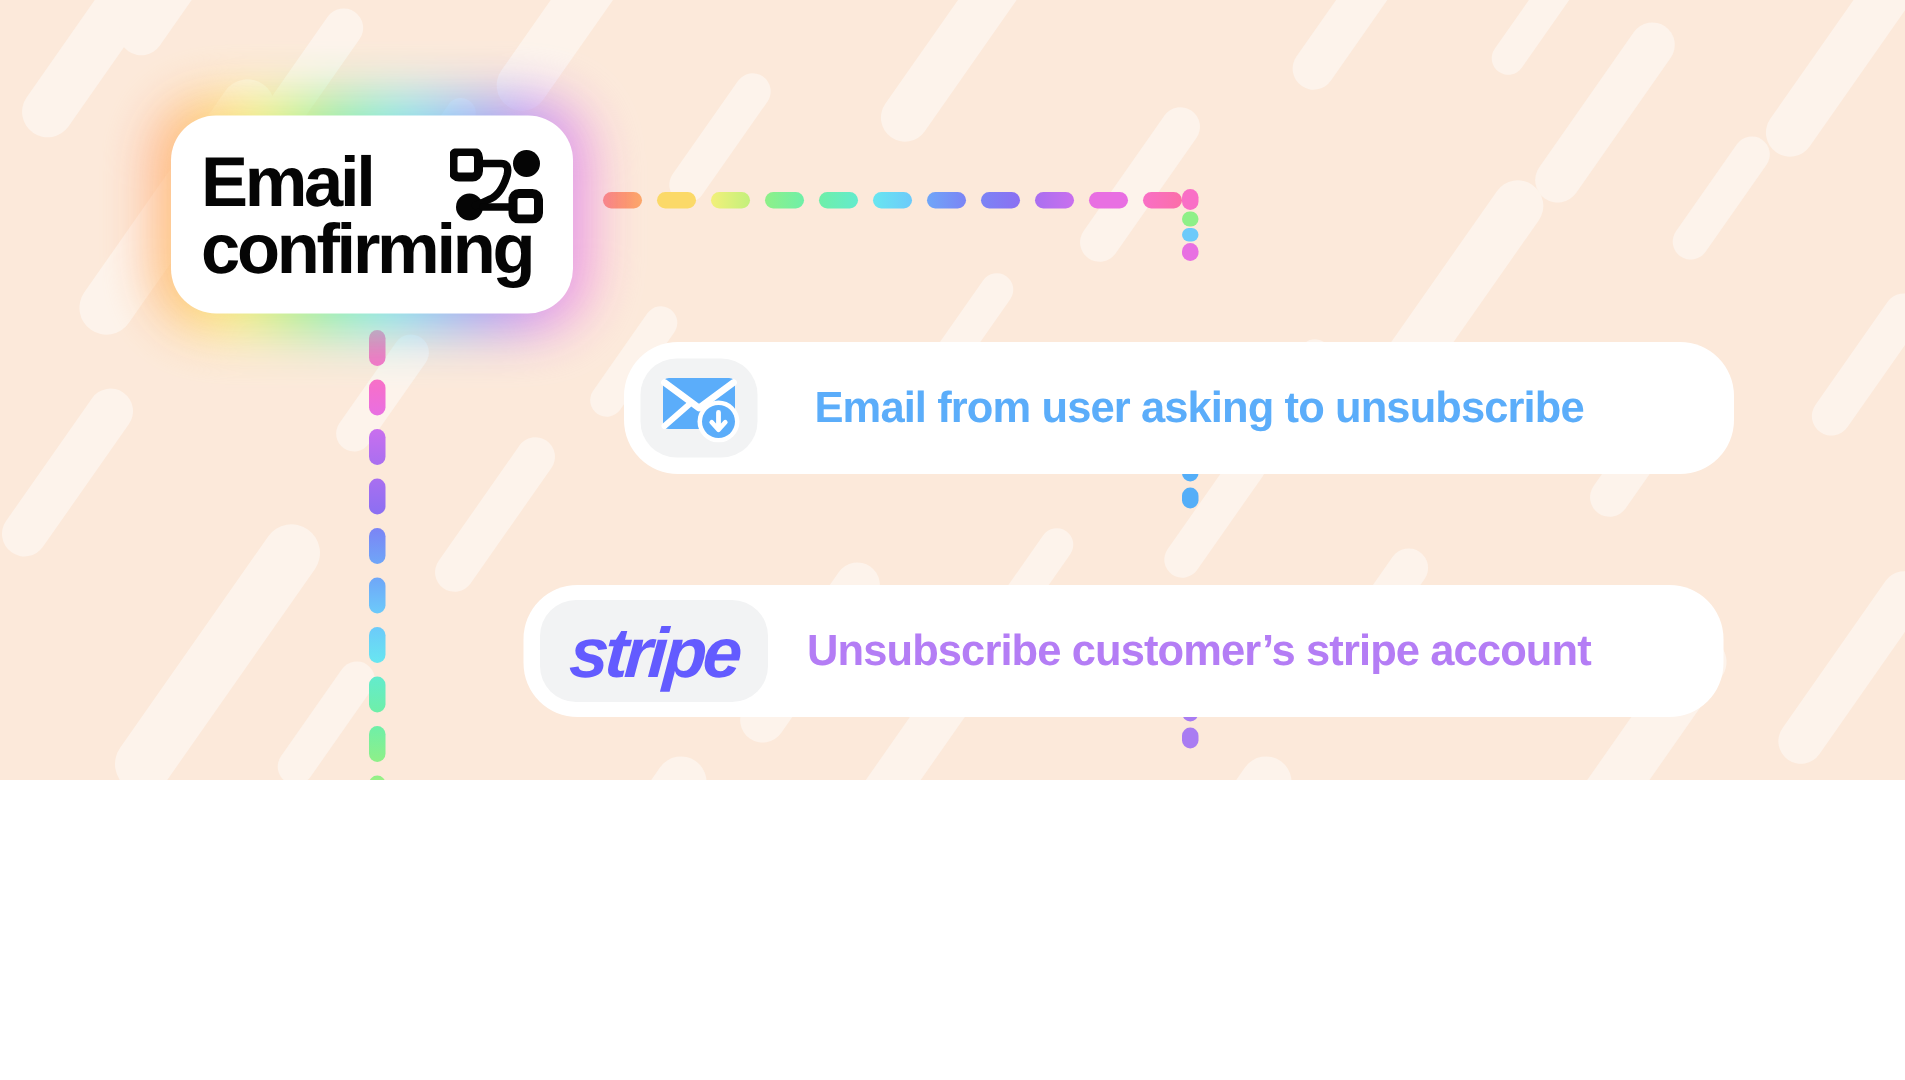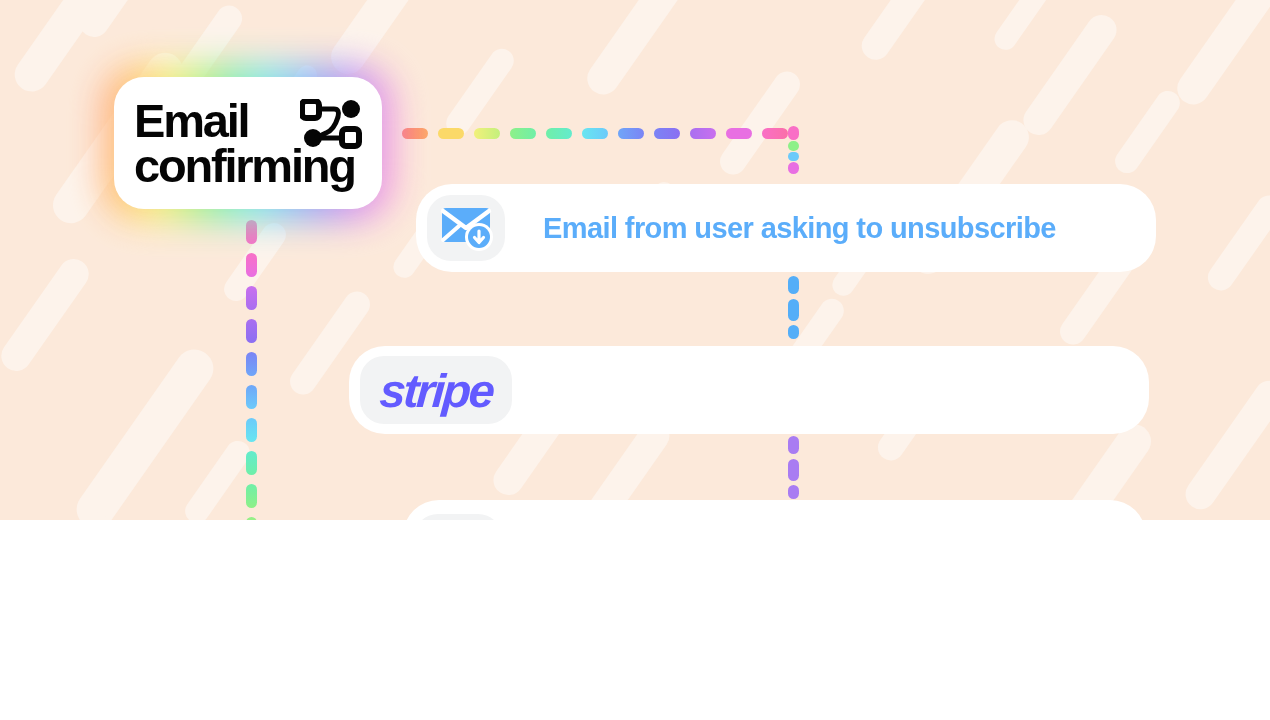--- a/index.html
+++ b/index.html
@@ -95,20 +95,21 @@
     border-radius: 999px;
   }
 
   
   .step-card {
     position: absolute;
     background: #FFFFFF;
     border-radius: 36px;
     display: flex;
     align-items: center;
+    margin-top: 44px;
   }
   .icon-tile {
     flex: 0 0 auto;
     background: #F2F3F4;
     border-radius: 24px;
     display: flex;
     align-items: center;
     justify-content: center;
   }
   .step-label {
@@ -276,20 +277,21 @@
         <path d="M41 26 V37 M36.5 32.5 L41 37.5 L45.5 32.5" fill="none" stroke="#FFFFFF" stroke-width="3.2" stroke-linecap="round" stroke-linejoin="round"></path>
       </svg>
     </div>
     <div class="step-label">Email from user asking to unsubscribe</div>
   </div>
 
   <div class="step-card" id="card-2">
     <div class="icon-tile">
       <span id="stripe-wordmark">stripe</span>
     </div>
+    <div class="step-label">Unsubscribe customer’s stripe account</div>
   </div>
 
   <div class="step-card" id="card-3">
     <div class="icon-tile">
       <svg width="62" height="52" viewBox="0 0 56 46">
         <path d="M4 7 Q4 3 8 3 H48 Q52 3 52 7 V33 Q52 37 48 37 H8 Q4 37 4 33 Z" fill="#8CF062"></path>
         <path d="M5 6 L28 23 L51 6" fill="none" stroke="#FFFFFF" stroke-width="4.5" stroke-linecap="round" stroke-linejoin="round"></path>
         <path d="M5 35 L21 21 M51 35 L35 21" fill="none" stroke="#FFFFFF" stroke-width="4" stroke-linecap="round"></path>
         <circle cx="41" cy="32" r="14" fill="#FFFFFF"></circle>
         <circle cx="41" cy="32" r="11" fill="#8CF062"></circle>

